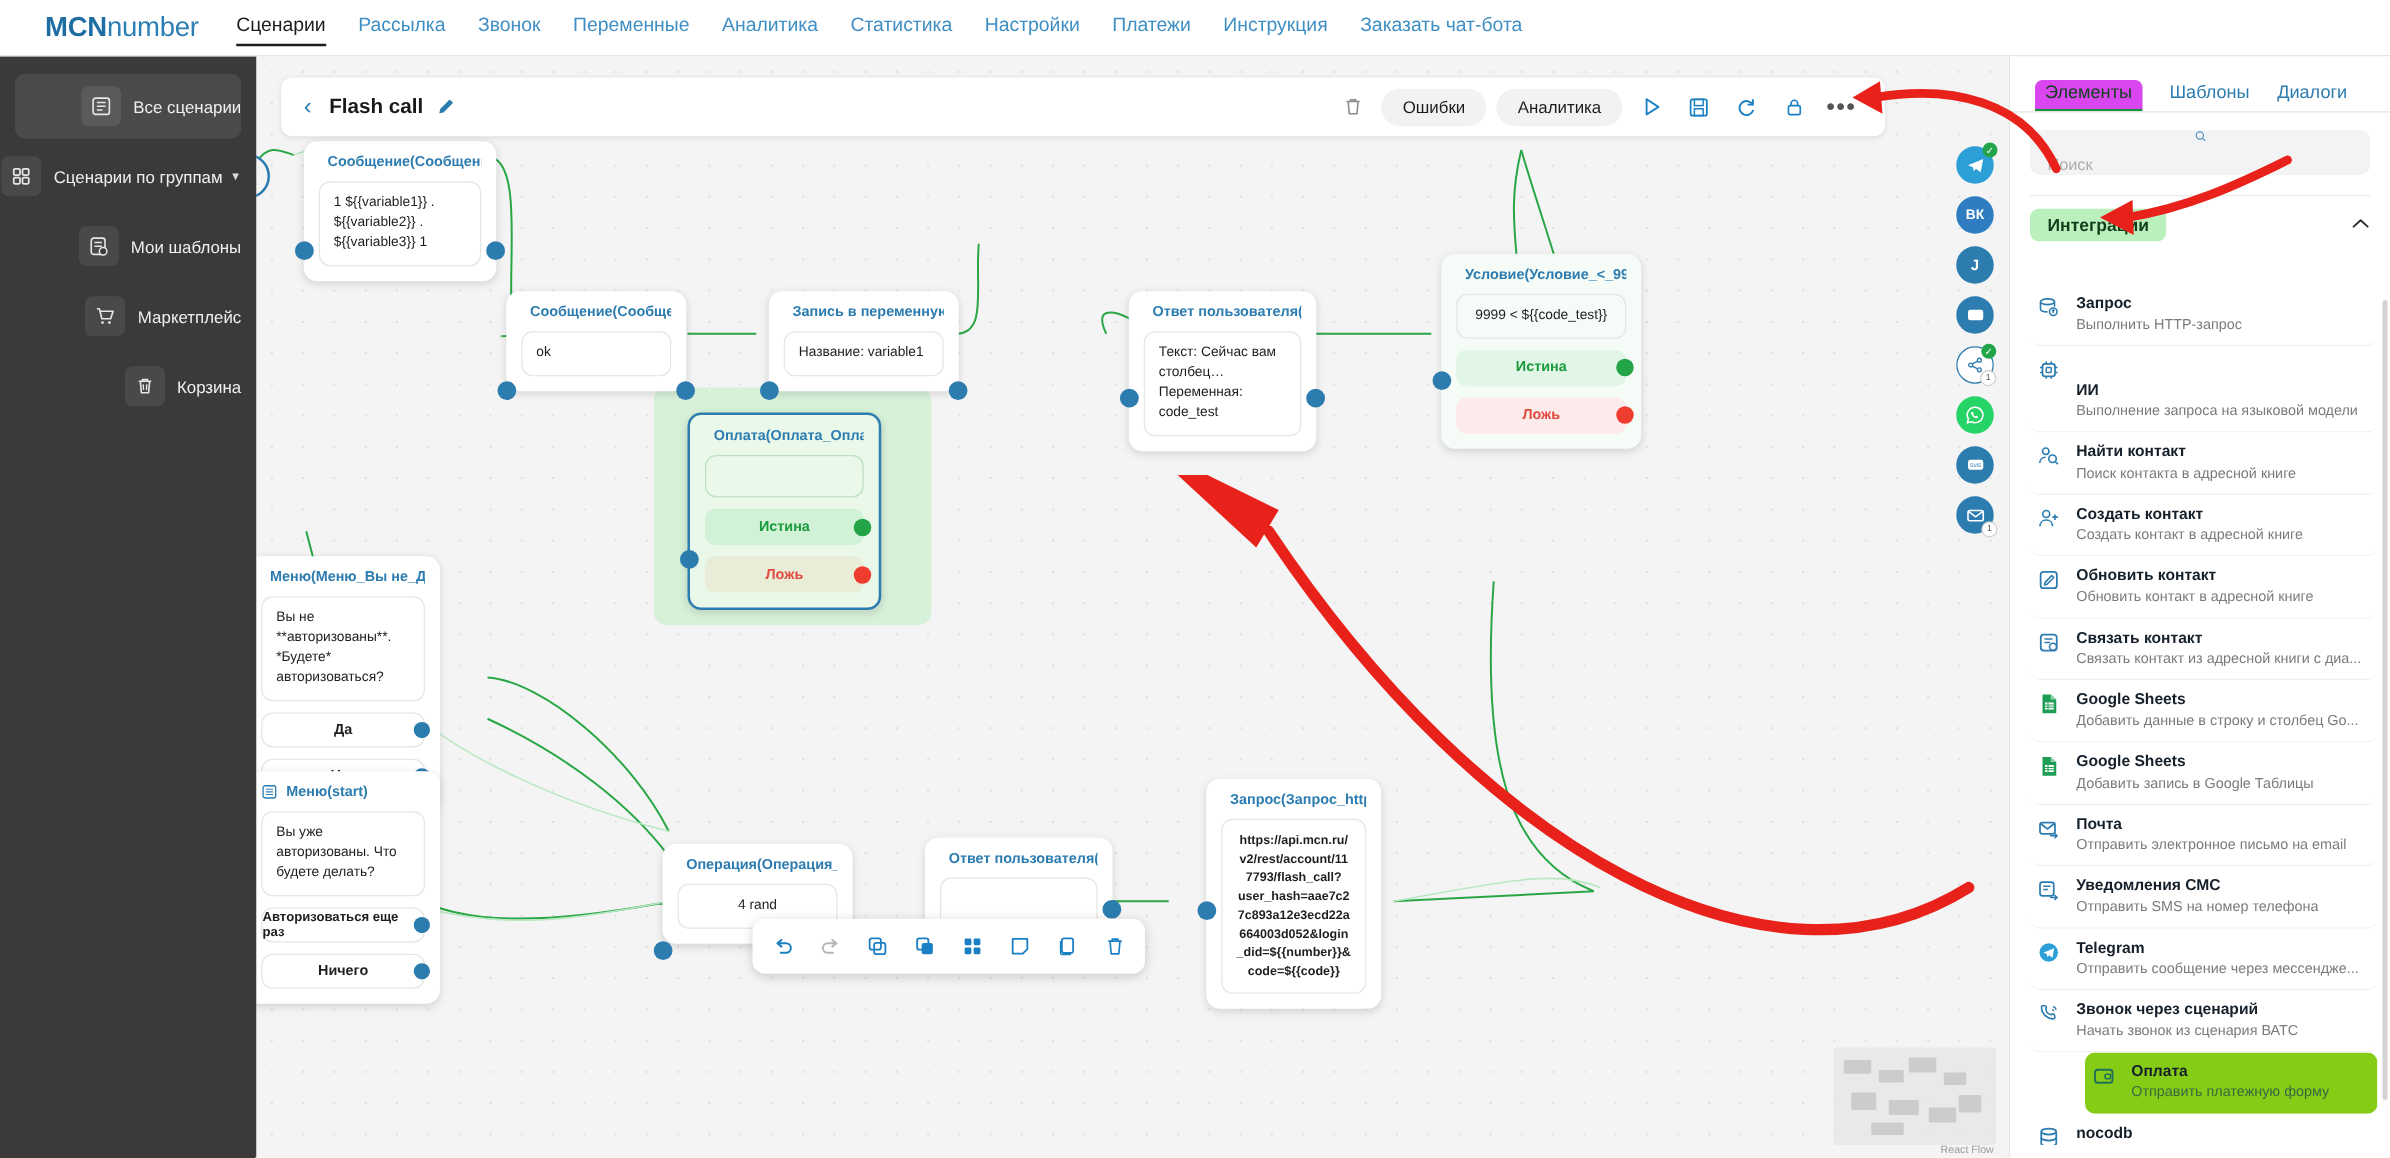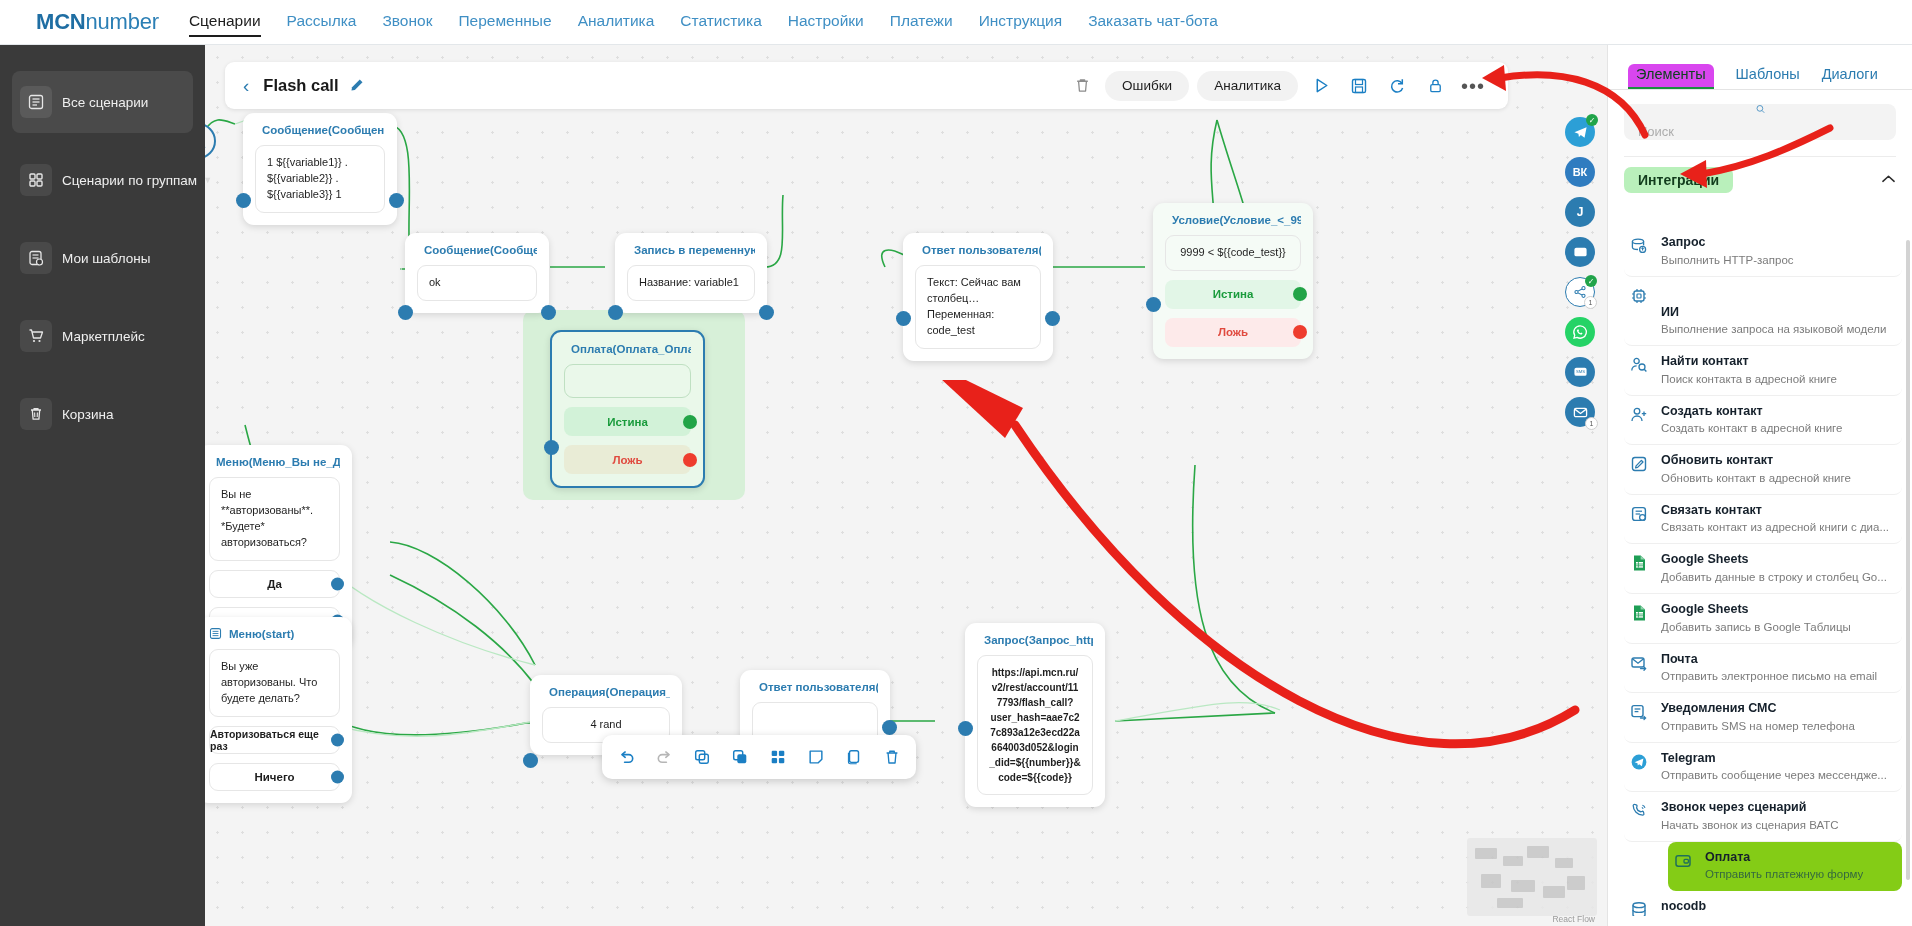--- a/index.html
+++ b/index.html
@@ -43,24 +43,25 @@
   
   .sidebar {
     position: absolute; left: 0; top: 45px;
     width: 205px; height: 881px;
     background: #3a3a3a;
     padding-top: 10px;
     z-index: 30;
   }
   .side-item {
     display: flex; align-items: center;
-    height: 62px; margin: 16px 12px;
+    height: 52px; margin: 4px 12px;
     border-radius: 8px;
     cursor: pointer;
     color: #e9e9e9;
+    justify-content: flex-end;
   }
   .side-item.active { background: #4a4a4a; }
   .side-ico {
     width: 32px; height: 32px; margin-left: 8px; margin-right: 10px;
     border-radius: 6px;
     background: #494949;
     display: flex; align-items: center; justify-content: center;
     flex: none;
   }
   .side-item.active .side-ico { background: #5a5a5a; }

